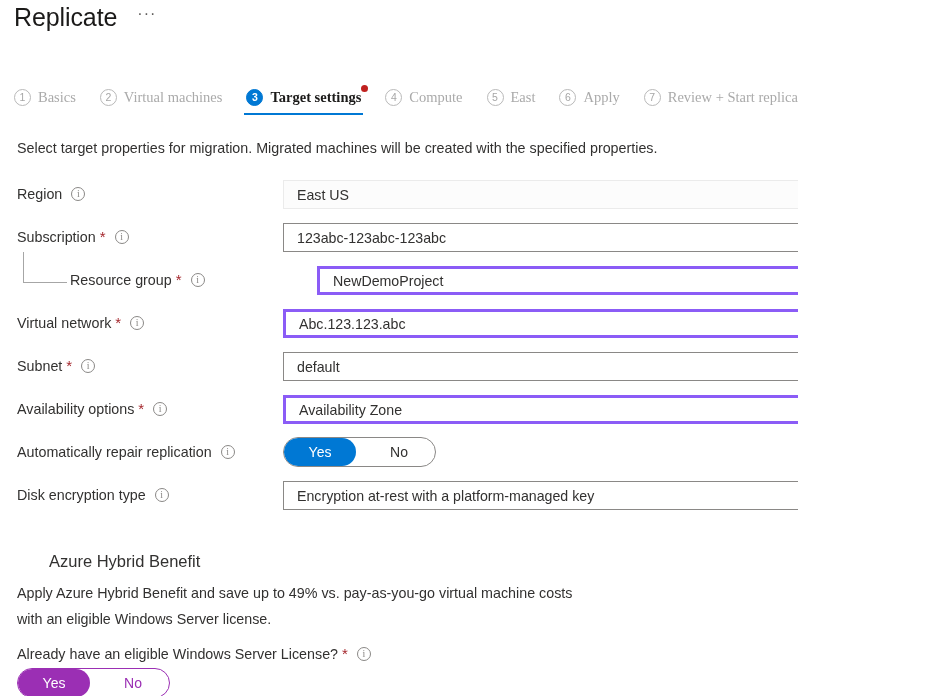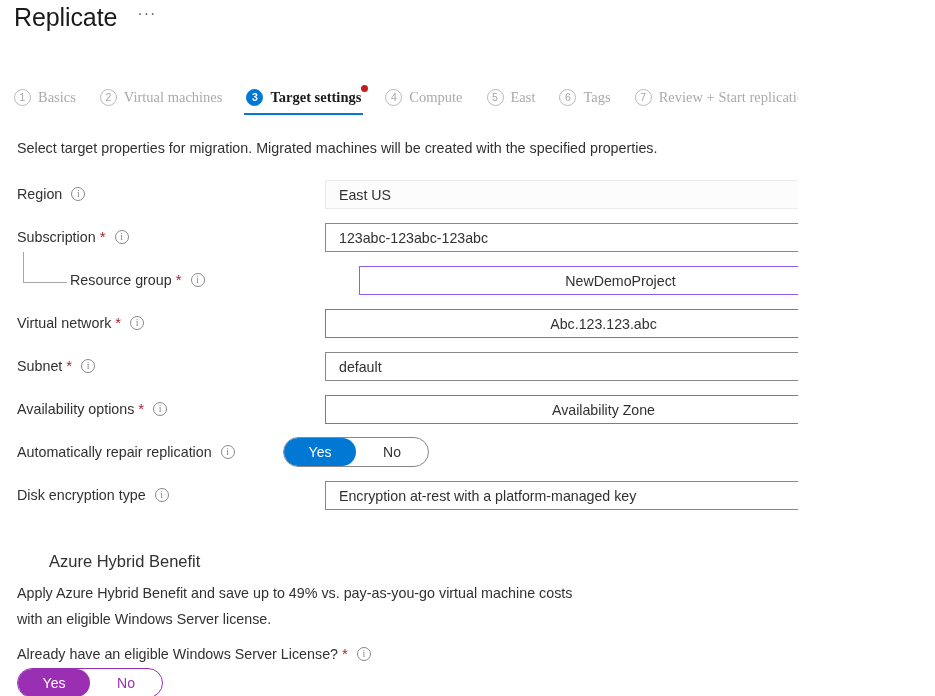--- a/index.html
+++ b/index.html
@@ -178,23 +178,22 @@
     left: 283px;
     width: 569px;
     height: 29px;
     top: 2px;
     border: 1px solid #8a8886;
     background: #ffffff;
     display: flex;
     align-items: center;
     padding: 0 8px 0 13px;
     cursor: pointer;
-    margin-left: 42px;
-  }
-  .dd.focused { border: 1px solid #8b5cf6; text-align: center; }
+  }
+  .dd.focused { border: 3px solid #8b5cf6; }
   .dd.disabled {
     border: 1px solid #ebebeb;
     background: #fcfcfc;
   }
   .dd.indent {
     left: 317px;
     width: 535px;
   }
   .dd-value {
     flex: 1;
@@ -232,20 +231,21 @@
     top: 1px;
     display: inline-flex;
     align-items: center;
     height: 30px;
     border: 1px solid #8a8886;
     border-radius: 15px;
     background: #ffffff;
     overflow: hidden;
     cursor: pointer;
     padding: 0;
+    gap: 7px;
   }
   .toggle .opt {
     font-size: 14px;
     line-height: 28px;
     padding: 0 20px;
     color: #323130;
     border-radius: 15px;
     text-align: center;
     min-width: 72px;
   }
@@ -317,21 +317,21 @@
       <span class="tab-label">Compute</span>
     </div>
 
     <div class="tab">
       <span class="tab-num">5</span>
       <span class="tab-label">East</span>
     </div>
 
     <div class="tab">
       <span class="tab-num">6</span>
-      <span class="tab-label">Tags</span>
+      <span class="tab-label">Apply</span>
     </div>
 
     <div class="tab">
       <span class="tab-num">7</span>
       <span class="tab-label">Review + Start replication</span>
     </div>
 
   </div>
 
   <div class="description">Select target properties for migration. Migrated machines will be created with the specified properties.</div>

